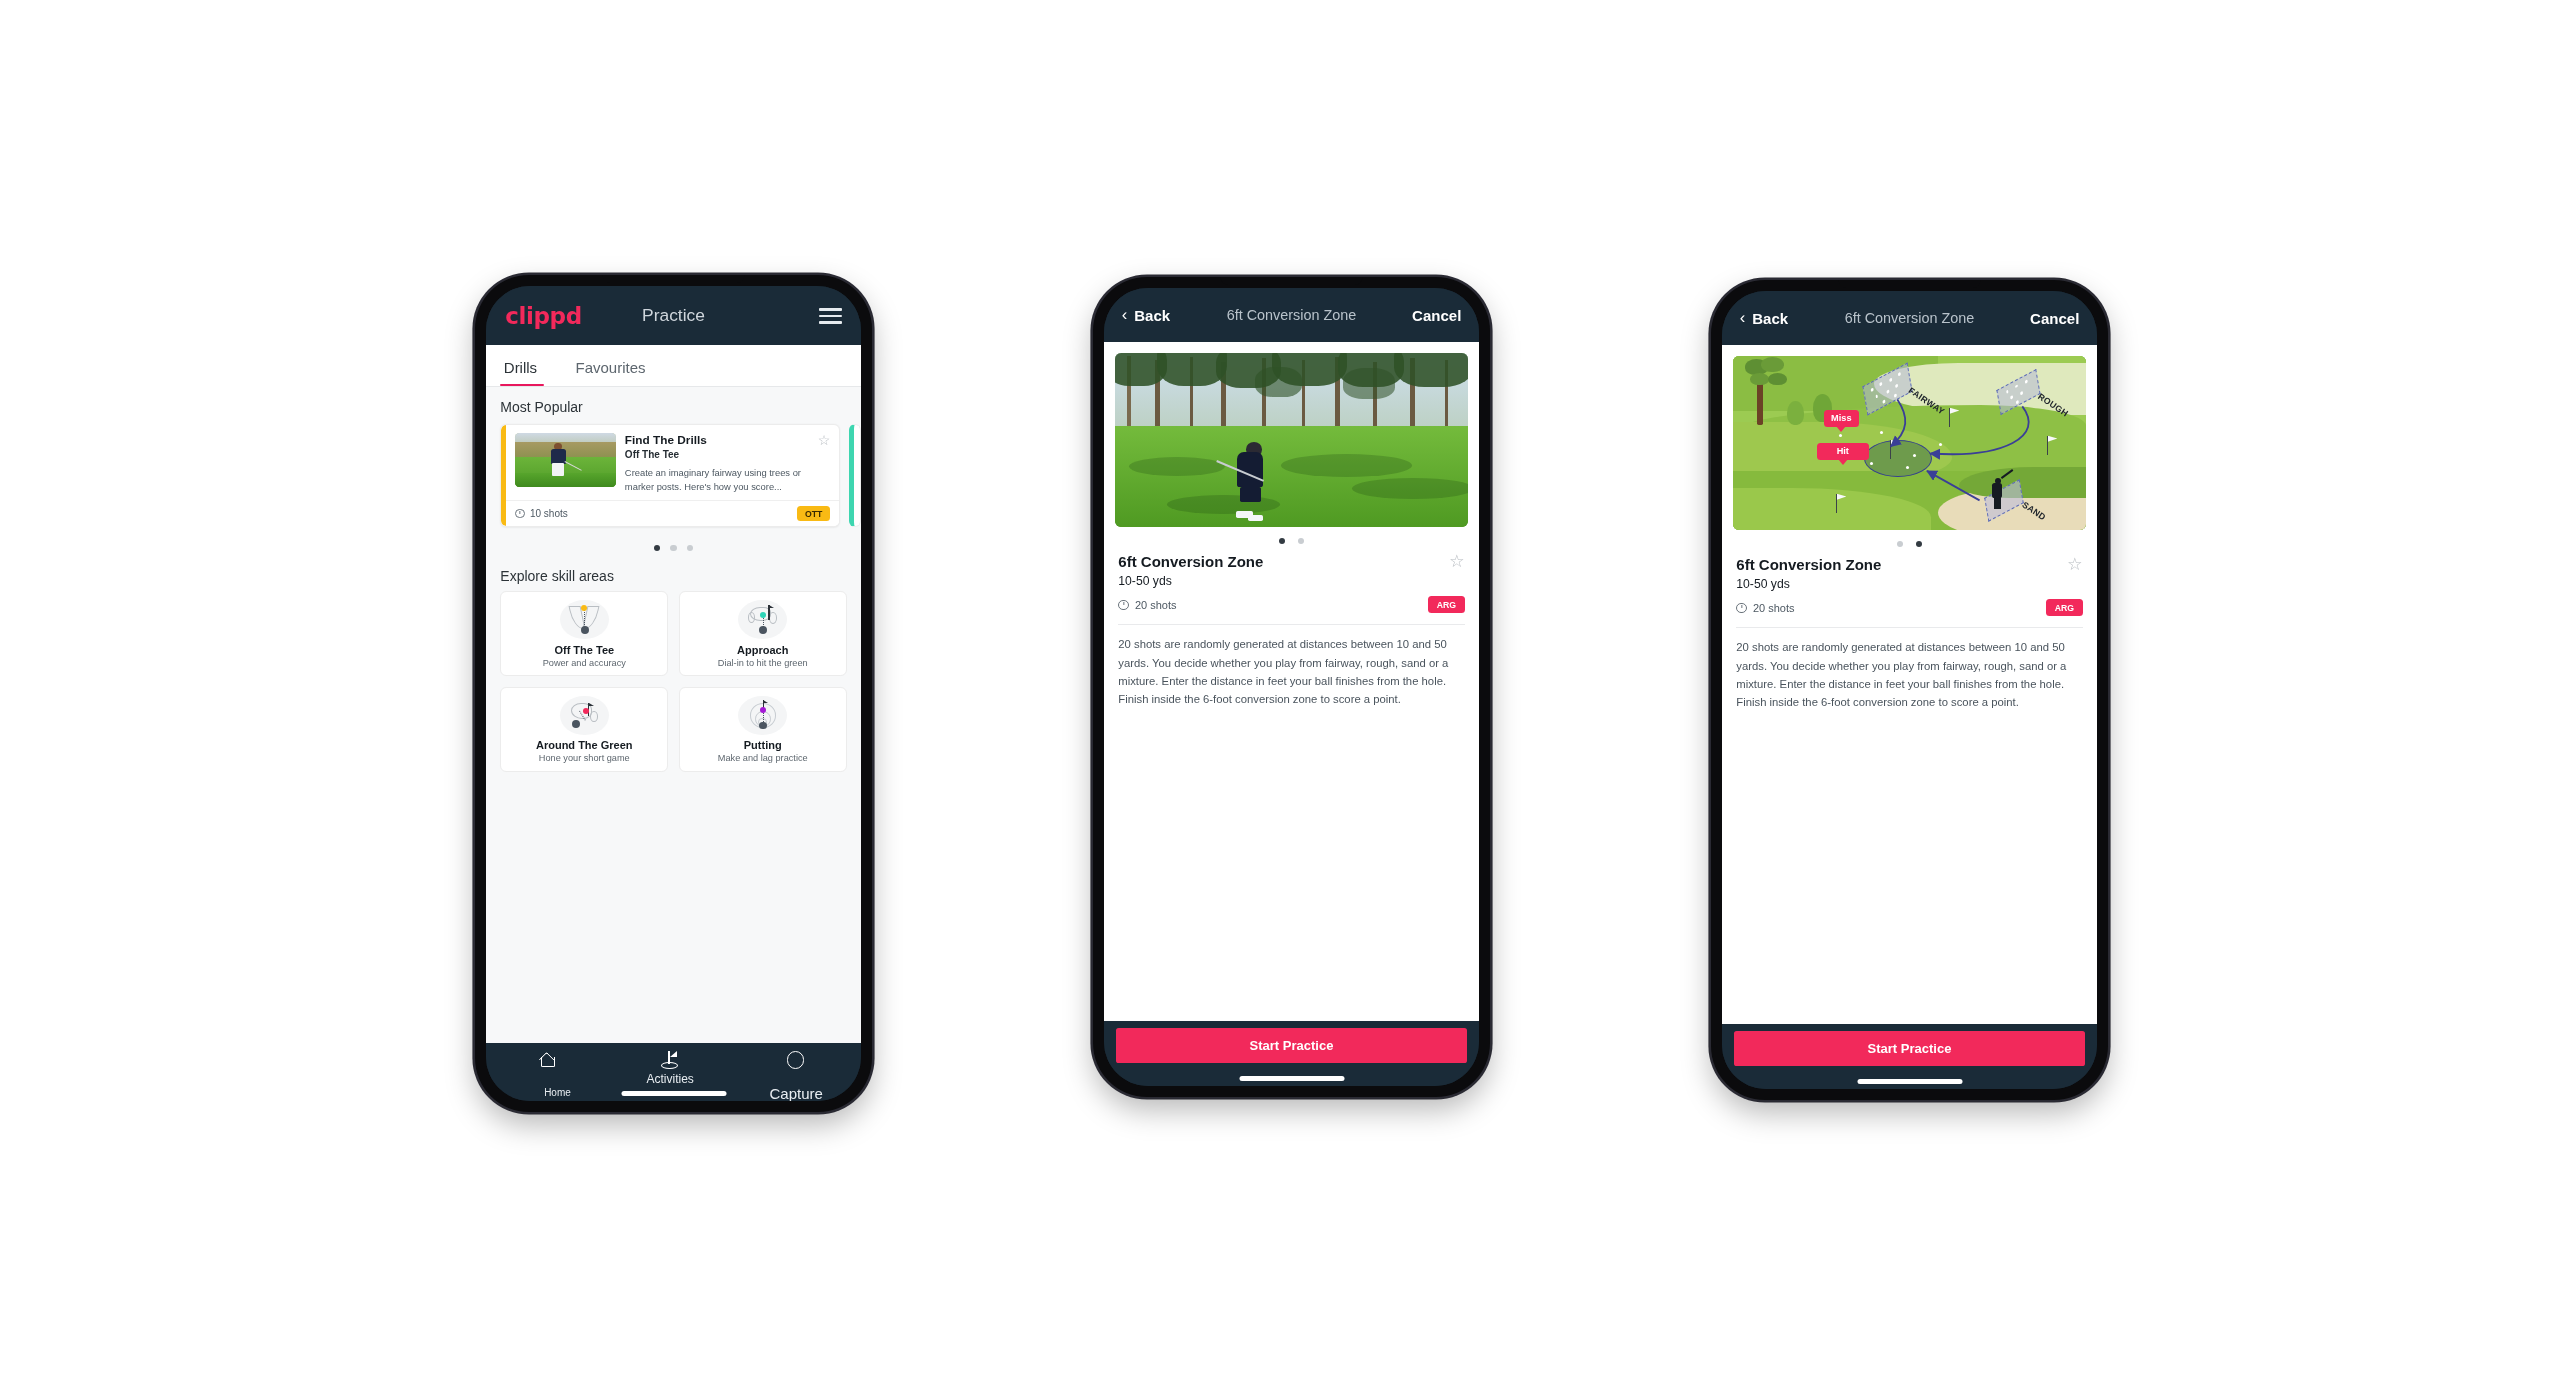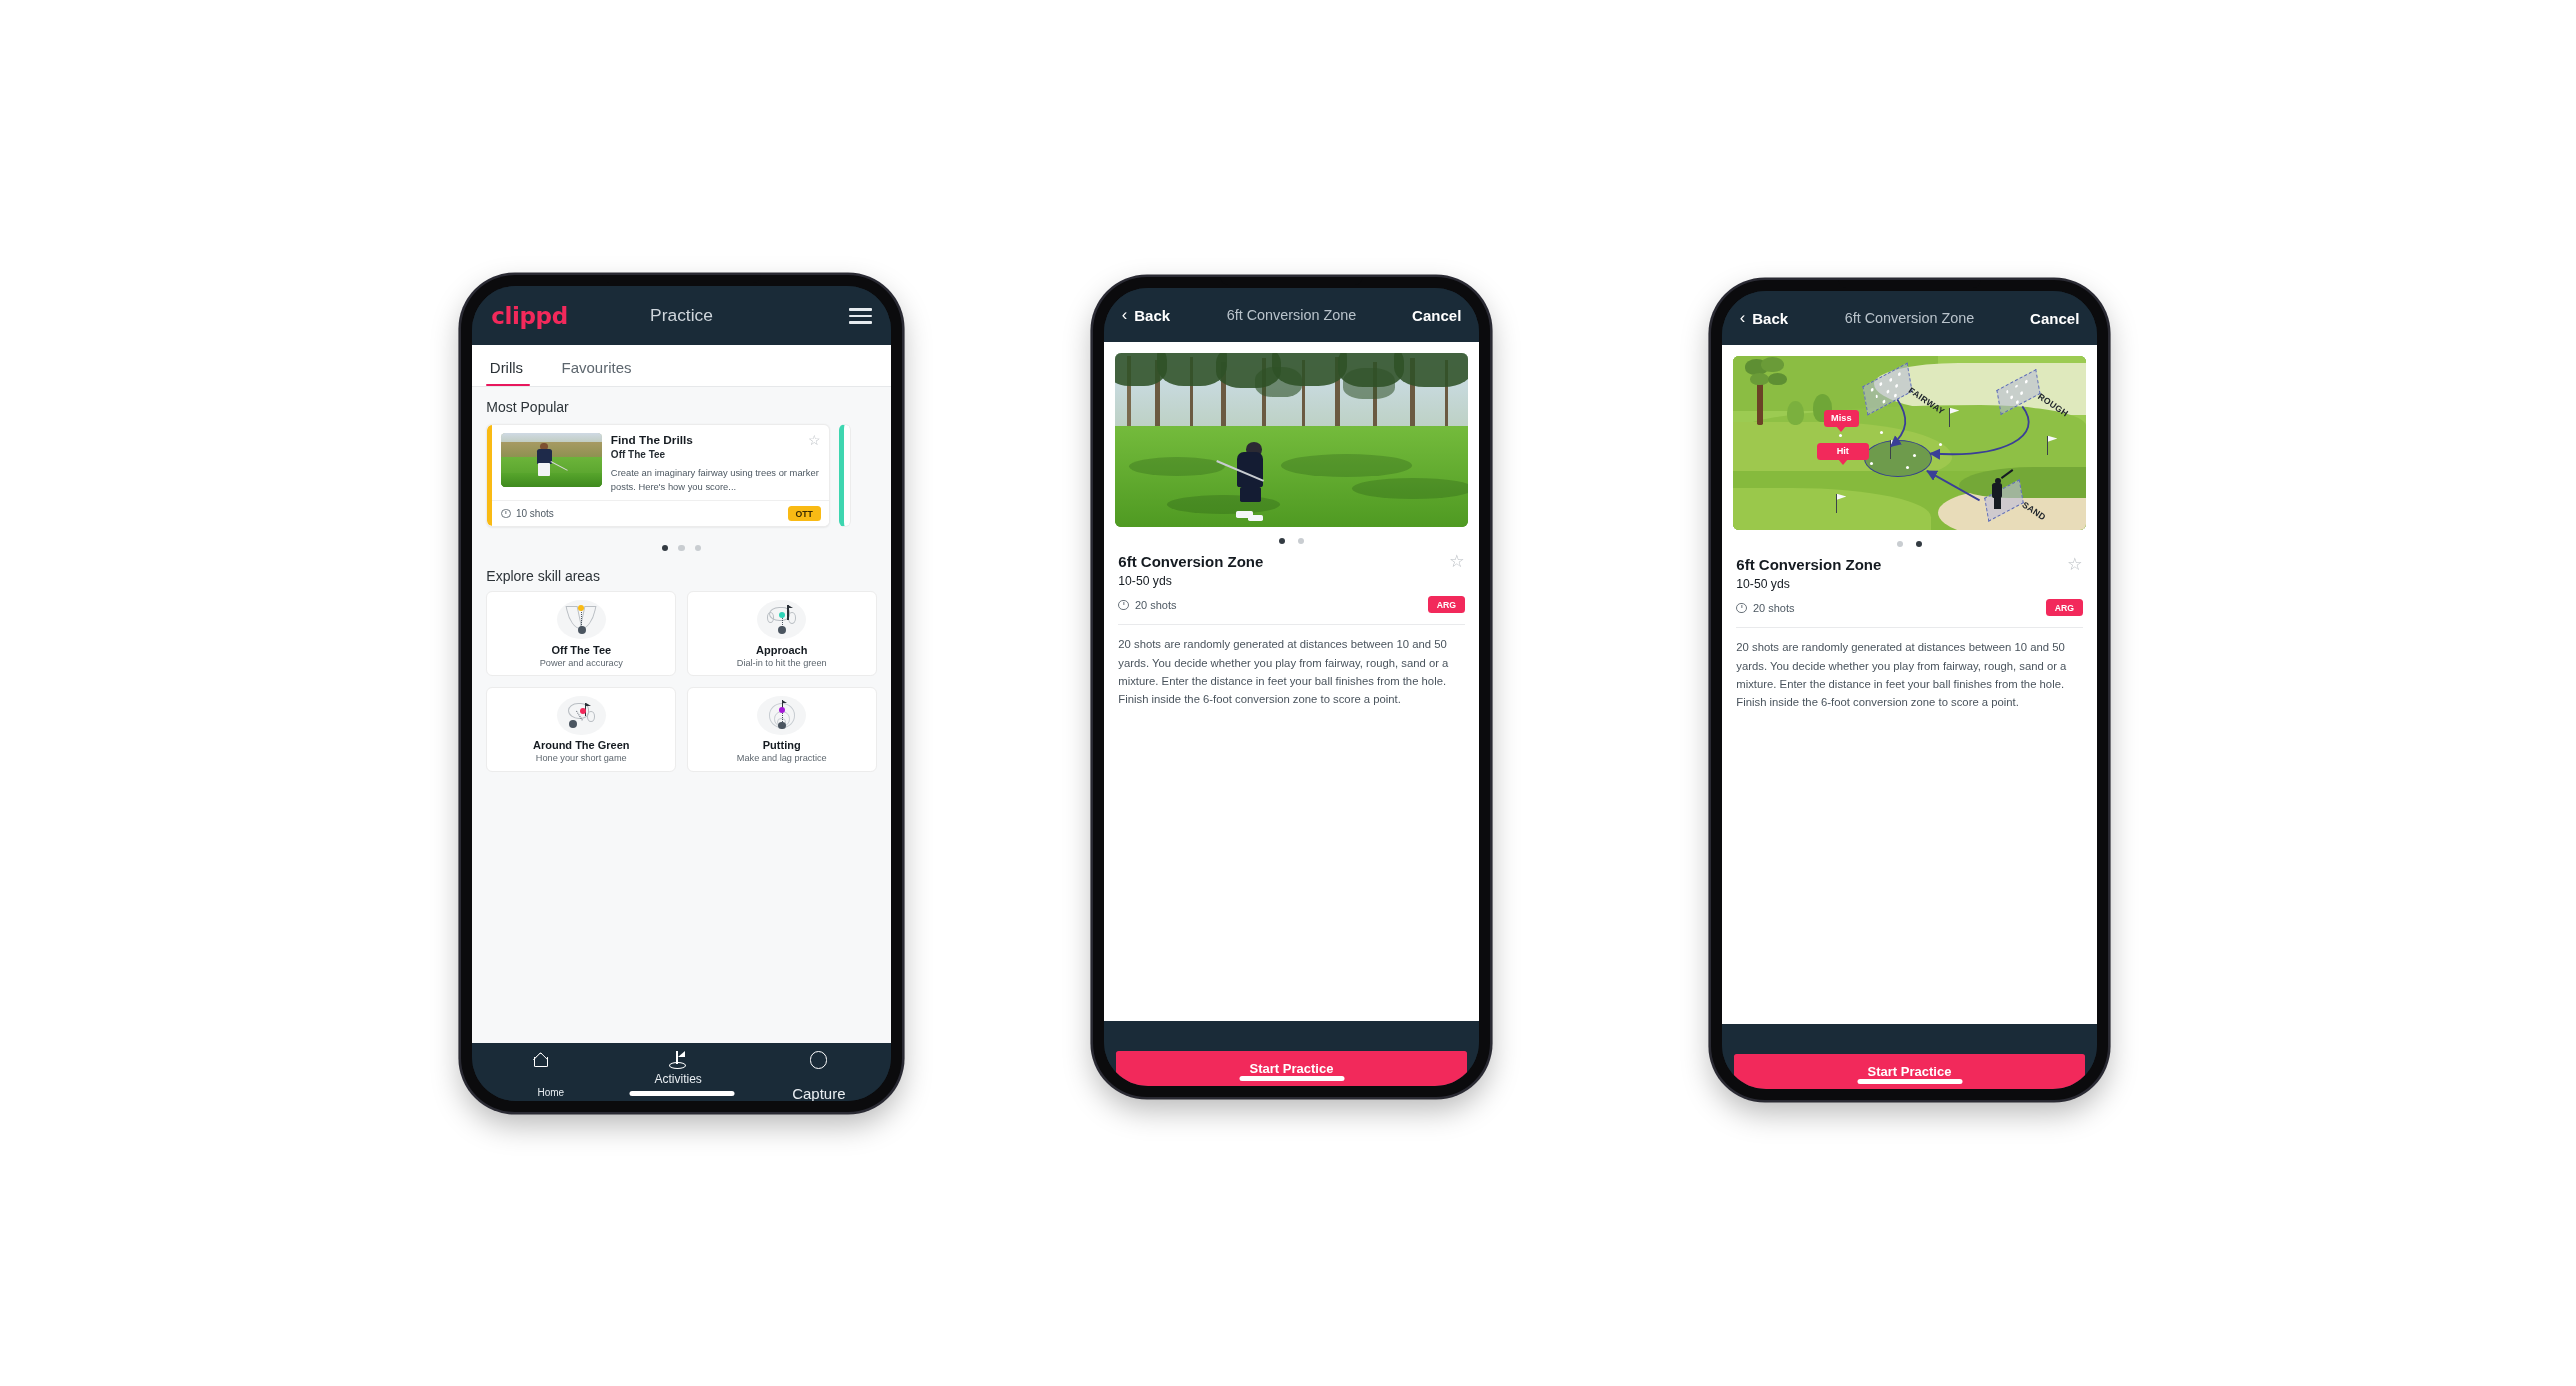--- a/index.html
+++ b/index.html
@@ -189,21 +189,21 @@
   .golfer-club { position:absolute; background:#c8ccd1; transform-origin:top right; }
 
   .detail-title { color:#151b21; font-weight:700; }
   .detail-sub { color:#151b21; font-weight:400; }
   .divider { background:#e9eaec; height:0.9px; }
   .detail-desc { color:#4a545d; }
   .cta {
     background:#f2295b; color:#ffffff; text-align:center; font-weight:700;
     border-radius:2.6px; display:flex; align-items:center; justify-content:center;
   }
-  .cta-wrap { background:#1a2b38; flex:0 0 auto; position:relative; display:flex; align-items:flex-end; }
+  .cta-wrap { background:#1a2b38; flex:0 0 auto; position:relative; display:flex; align-items:flex-start; }
 
   
   .course { position:absolute; inset:0; background:#8cc63f; overflow:hidden; }
   .c-band { position:absolute; }
   .c-tree-trunk { position:absolute; background:#6b4226; }
   .c-bush { position:absolute; background:#7fae3f; border-radius:50% 50% 45% 45%; }
   .c-green {
     position:absolute; background:#6e9b4c; border-radius:50%;
     border:1.7px solid #343f8f;
   }
@@ -227,21 +227,21 @@
   .c-dotwhite { position:absolute; background:#fff; border-radius:50%; }
   .c-golfer-body{ position:absolute; background:#161b22; }
   .c-golfer-head{ position:absolute; background:#161b22; border-radius:50%; }
   .c-arrow { position:absolute; }
 </style>
 </head>
 <body>
 
 <div class="stage">
 
-  <div class="phone" style="left:461px; top:275px; width:441px; height:837px;">
+  <div class="phone" style="left:475px; top:275px; width:397px; height:837px;">
     <div class="notch"></div>
     <div class="phone-inner">
 
       <div class="appbar" style="height:59px; padding:0 19px;">
         <div class="brand" style="font-size:23px;">clippd</div>
         <div class="appbar-title" style="font-size:17.4px;">Practice</div>
         <div class="hamburger" style="margin-left:auto; width:23px; height:15.7px;">
           <span style="height:2.6px;"></span>
             <span style="height:2.6px;"></span>
             <span style="height:2.6px;"></span>

